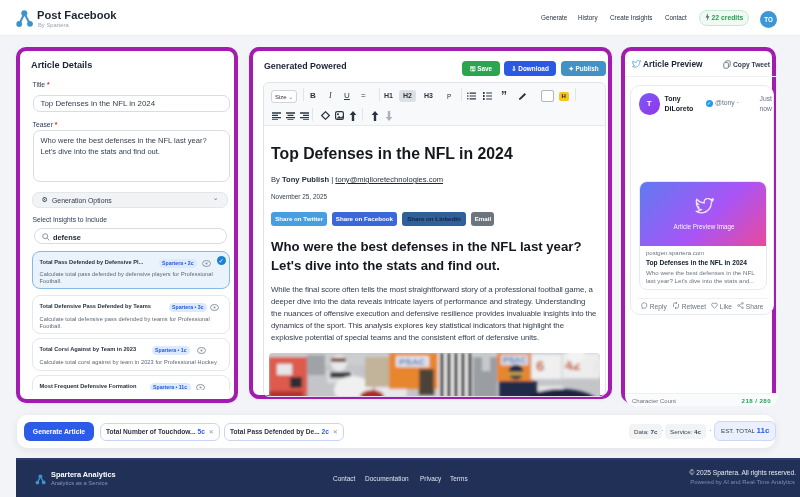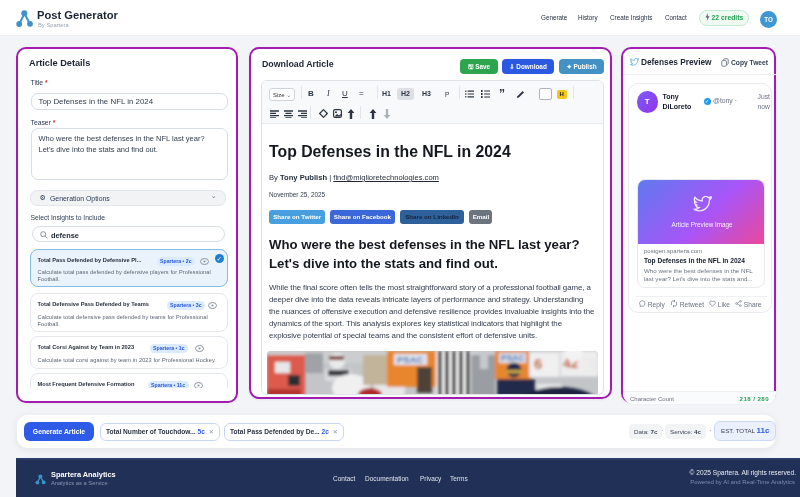--- a/index.html
+++ b/index.html
@@ -7,21 +7,21 @@
 body { font-family:"Liberation Sans", sans-serif; background:#f2f4f7; position:relative; }
 .abs { position:absolute; }
 
 #header { position:absolute; left:0; top:0; width:800px; height:36px; background:#fff; border-bottom:1px solid #eceef1; }
 #htitle { position:absolute; left:37px; top:9px; font-size:11.2px; font-weight:bold; color:#1c2434; }
 #hsub { position:absolute; left:38px; top:21.5px; font-size:5.8px; color:#9aa3af; }
 .navlnk { position:absolute; top:14px; font-size:6.3px; color:#252f3f; }
 #credits { position:absolute; left:699px; top:10px; width:50px; height:16px; background:#effaf3; border:1px solid #c5ead3; border-radius:8px; font-size:6.8px; font-weight:bold; color:#259d55; text-align:center; line-height:14px; }
 #avatar { position:absolute; left:760px; top:11px; width:17px; height:17px; border-radius:50%; background:#3e97d4; color:#fff; font-size:6.3px; font-weight:bold; text-align:center; line-height:17px; }
 
-.card { position:absolute; background:#fff; border:2px solid #a21caf; border-radius:10px; box-shadow:0 1px 3px rgba(20,30,60,.05); }
+.card { position:absolute; background:#fff; border:4px solid #a21caf; border-radius:10px; box-shadow:0 1px 3px rgba(20,30,60,.05); }
 
 #lcard { left:16px; top:47px; width:222px; height:356px; }
 .lbl { position:absolute; font-size:6.8px; color:#2b3a55; }
 .lbl b.req { color:#e03131; }
 .inp { position:absolute; background:#fff; border:1px solid #d7dde4; border-radius:7px; font-size:7.4px; color:#333e4e; }
 #genopt { position:absolute; left:11.5px; top:141px; width:196px; height:15.5px; background:#f1f3f5; border:1px solid #e3e6ea; border-radius:7px; font-size:6.9px; color:#2b3a55; }
 .icard { position:absolute; left:11.5px; width:198px; border-radius:8px; background:#fff; border:1px solid #e4e7ec; }
 .ict { position:absolute; left:7px; top:7px; font-size:5.7px; font-weight:bold; color:#1f2937; white-space:nowrap; }
 .icd { position:absolute; left:7px; font-size:5.6px; color:#5b6472; line-height:6.9px; letter-spacing:.1px; }
 .badge { position:absolute; top:6.5px; height:9.5px; background:#dbeafe; color:#2458d8; border-radius:5px; font-size:5.2px; font-weight:bold; line-height:9.5px; padding:0 3.5px; white-space:nowrap; }
@@ -48,21 +48,21 @@
 <body>
 
 <div id="header">
   <svg style="position:absolute; left:15px; top:6px;" width="19" height="22" viewBox="0 0 19 22">
     <line x1="9.5" y1="7.5" x2="4.2" y2="18" stroke="#3d93c9" stroke-width="2"></line>
     <line x1="9.5" y1="7.5" x2="14.8" y2="17.8" stroke="#3d93c9" stroke-width="2"></line>
     <circle cx="9.3" cy="7.3" r="3" fill="#3d93c9"></circle>
     <circle cx="4.2" cy="18" r="2.9" fill="#3d93c9"></circle>
     <circle cx="15" cy="17.8" r="2.9" fill="#3d93c9"></circle>
   </svg>
-  <div id="htitle">Post Generator</div>
+  <div id="htitle">Post Facebook</div>
   <div id="hsub">By Spartera</div>
   <div class="navlnk" style="left:541px;">Generate</div>
   <div class="navlnk" style="left:578px;">History</div>
   <div class="navlnk" style="left:610px;">Create Insights</div>
   <div class="navlnk" style="left:665px;">Contact</div>
   <div id="credits"><svg width="5" height="8" viewBox="0 0 10 16" style="vertical-align:-1px;">
         <path d="M6 0 L1 9 H4.5 L3.5 16 L9 6.5 H5.5 Z" fill="#5f6875"></path>
       </svg> 22 credits</div>
   <div id="avatar">TO</div>
 </div>
@@ -124,21 +124,21 @@
       <div class="badge" style="left:117px;">Spartera • 11c</div>
       <svg class="eye" style="left:163px;" width="9" height="7" viewBox="0 0 9 7">
           <ellipse cx="4.5" cy="3.5" rx="4" ry="3" fill="none" stroke="#8b94a3" stroke-width="1"></ellipse>
           <circle cx="4.5" cy="3.5" r="1.1" fill="#8b94a3"></circle>
         </svg>
     </div>
   </div>
 </div>
 
 <div class="card" id="ccard">
-  <div class="abs" style="left:11px; top:10px; font-size:8.8px; font-weight:bold; color:#1c2434;">Download Article</div>
+  <div class="abs" style="left:11px; top:10px; font-size:8.8px; font-weight:bold; color:#1c2434;">Generated Powered</div>
   <div class="btn" style="left:209px; width:38px; background:#2da44e;">🖫 Save</div>
   <div class="btn" style="left:251px; width:52px; background:#2c59e2;">⇩ Download</div>
   <div class="btn" style="left:308px; width:45px; background:#4391c5;">✦ Publish</div>
 
   <div class="abs" style="left:10px; top:31px; width:343px; height:315px; border:1px solid #dfe3e8; border-radius:6px; overflow:hidden;">
 
     <div class="abs" style="left:0; top:0; width:341px; height:43px; background:#f8f9fa; border-bottom:1px solid #e6e9ed;">
       <div class="abs" style="left:7px; top:7px; width:26px; height:13px; background:#fff; border:1px solid #ced4da; border-radius:3px; font-size:6px; color:#333; line-height:12px; padding-left:3px;">Size <span style="color:#777;">⌄</span></div>
       <span class="tb" style="left:46px; font-weight:bold;">B</span>
       <span class="tb" style="left:65px; font-style:italic; font-family:'Liberation Serif',serif;">I</span>
@@ -207,21 +207,21 @@
         </svg>
       <span class="abs" style="left:39px; top:5px; width:1px; height:13px; background:#e1e5e9;"></span>
       <span class="abs" style="left:115px; top:5px; width:1px; height:13px; background:#e1e5e9;"></span>
       <span class="abs" style="left:197px; top:5px; width:1px; height:13px; background:#e1e5e9;"></span>
       <span class="abs" style="left:311px; top:5px; width:1px; height:13px; background:#e1e5e9;"></span>
       <span class="abs" style="left:47.5px; top:25px; width:1px; height:13px; background:#e1e5e9;"></span>
       <span class="abs" style="left:98px; top:25px; width:1px; height:13px; background:#e1e5e9;"></span>
     </div>
 
     <div class="abs" style="left:7px; top:63px; width:335px; font-size:15.8px; font-weight:bold; color:#15191f; line-height:1; white-space:nowrap;">Top Defenses in the NFL in 2024</div>
-    <div class="abs" style="left:7px; top:92px; font-size:7.6px; color:#1f2937;">By <b>Tony Publish</b> | <span style="text-decoration:underline;">find@miglioretechnologies.com</span></div>
+    <div class="abs" style="left:7px; top:92px; font-size:7.6px; color:#1f2937;">By <b>Tony Publish</b> | <span style="text-decoration:underline;">tony@miglioretechnologies.com</span></div>
     <div class="abs" style="left:7px; top:110px; font-size:6.4px; color:#333e4e;">November 25, 2025</div>
     <div class="shb" style="left:7.3px; width:55.7px; background:#479fe0;">Share on Twitter</div>
     <div class="shb" style="left:68.2px; width:64.4px; background:#3b67d8;">Share on Facebook</div>
     <div class="shb" style="left:137.8px; width:64.4px; background:#2e6099; color:#16233e;">Share on LinkedIn</div>
     <div class="shb" style="left:207.4px; width:23px; background:#6c757d;">Email</div>
     <div class="abs" style="left:7px; top:154px; width:334px; font-size:13.2px; font-weight:bold; color:#15191f; line-height:19.4px; white-space:nowrap;">Who were the best defenses in the NFL last year?<br>Let's dive into the stats and find out.</div>
     <div class="abs" style="left:7px; top:201px; width:334px; font-size:7.9px; color:#374151; line-height:12.05px; letter-spacing:-.1px; white-space:nowrap;">While the final score often tells the most straightforward story of a professional football game, a<br>deeper dive into the data reveals intricate layers of performance and strategy. Understanding<br>the nuances of offensive execution and defensive resilience provides invaluable insights into the<br>dynamics of the sport. This analysis explores key statistical indicators that highlight the<br>explosive potential of special teams and the consistent effort of defensive units.</div>
 
     <div class="abs" style="left:5px; top:270px; width:331px; height:45px; border-radius:4px; overflow:hidden;">
       <svg width="331" height="45">
@@ -277,21 +277,21 @@
       </svg>
     </div>
   </div>
 </div>
 
 <div class="card" id="rcard">
   <div class="abs" style="left:0; top:0; width:153px; height:26px; border-bottom:1px solid #eef0f3;">
     <svg style="position:absolute;left:6.5px;top:9px;" width="9" height="8" viewBox="0 0 24 20">
         <path d="M23 2.5c-.8.4-1.7.6-2.6.8A4.5 4.5 0 0 0 22.4 1c-.9.5-1.9.9-2.9 1.1A4.5 4.5 0 0 0 11.7 6.2 12.8 12.8 0 0 1 2.4 1.5a4.5 4.5 0 0 0 1.4 6A4.4 4.4 0 0 1 1.8 7v.1a4.5 4.5 0 0 0 3.6 4.4 4.6 4.6 0 0 1-2 .1 4.5 4.5 0 0 0 4.2 3.1A9 9 0 0 1 1 16.6a12.7 12.7 0 0 0 6.9 2c8.3 0 12.8-6.9 12.8-12.8v-.6A9 9 0 0 0 23 2.5z" fill="none" stroke="#5aa7e8" stroke-width="2"></path>
       </svg>
-    <div class="abs" style="left:18px; top:8px; font-size:8.3px; font-weight:bold; color:#1c2434;">Defenses Preview</div>
+    <div class="abs" style="left:18px; top:8px; font-size:8.3px; font-weight:bold; color:#1c2434;">Article Preview</div>
     <svg style="position:absolute;left:98px;top:8.5px;" width="8" height="9" viewBox="0 0 8 9">
         <rect x="2.6" y="0.8" width="4.6" height="5.6" rx="1" fill="none" stroke="#7a828e" stroke-width="1"></rect>
         <rect x="0.8" y="2.6" width="4.6" height="5.6" rx="1" fill="#fff" stroke="#7a828e" stroke-width="1"></rect>
       </svg>
     <div class="abs" style="left:108px; top:10px; font-size:6.7px; color:#333e4e; font-weight:bold;">Copy Tweet</div>
   </div>
 
   <div class="abs" style="left:5px; top:34px; width:144px; height:230px; border:1px solid #e7eaee; border-radius:10px; background:#fff;">
     <div class="abs" style="left:7.5px; top:7px; width:21.5px; height:21.5px; border-radius:50%; background:linear-gradient(135deg,#7b5cf5,#9333ea); color:#fff; font-size:8px; font-weight:bold; text-align:center; line-height:21.5px;">T</div>
     <div class="abs" style="left:33.5px; top:7.5px; font-size:7px; font-weight:bold; color:#111827; line-height:10px;">Tony<br>DiLoreto</div>

